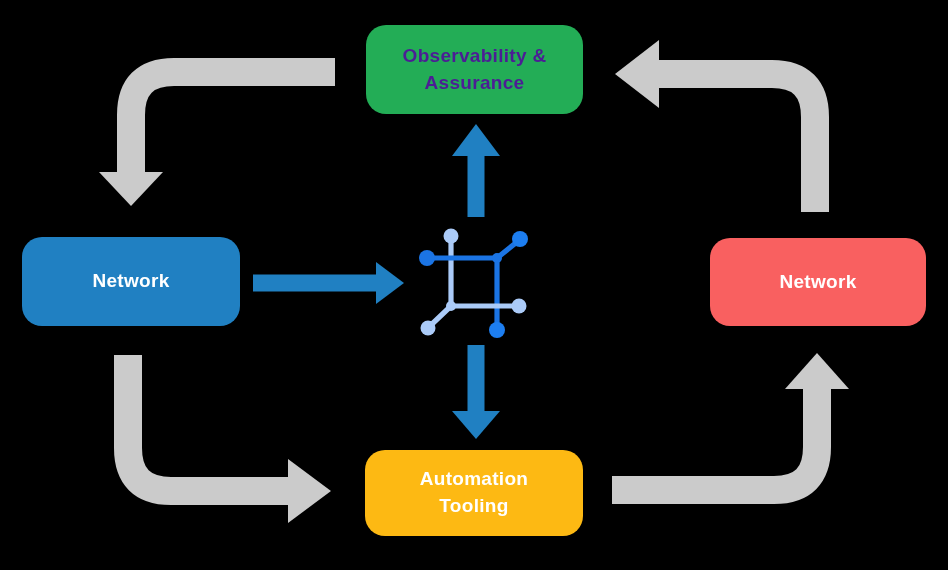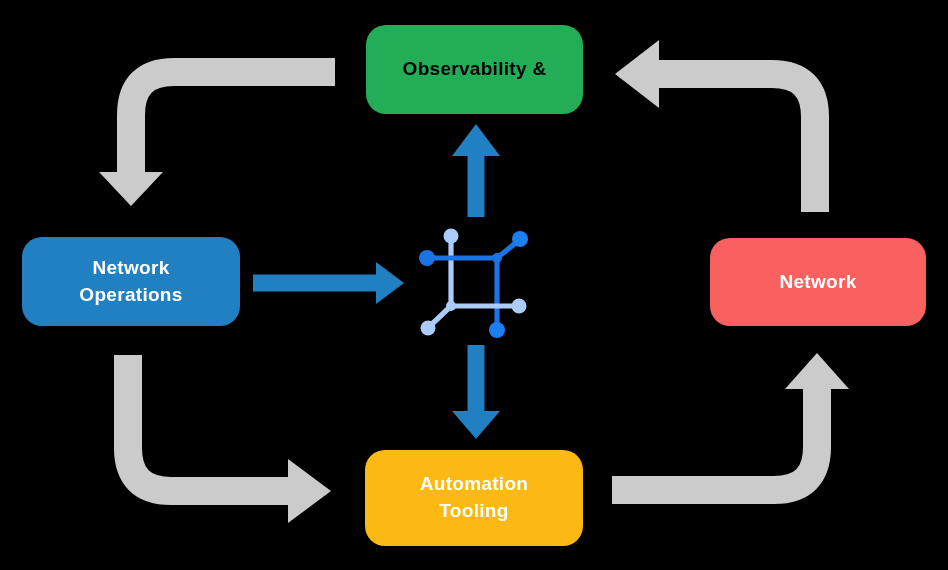--- a/index.html
+++ b/index.html
@@ -36,21 +36,21 @@
     color: #ffffff;
     display: flex; flex-direction: column;
     align-items: center; justify-content: center;
     text-align: center;
     font-size: 19px; font-weight: 700; letter-spacing: 0.3px;
     line-height: 1.42;
   }
   .node-observability  { left: 366px; top: 25px;  width: 217px; height: 89px; }
   .node-operations     { left: 22px;  top: 237px; width: 218px; height: 89px; }
   .node-infrastructure { left: 710px; top: 238px; width: 216px; height: 88px; }
-  .node-automation     { left: 365px; top: 450px; width: 218px; height: 96px; }
+  .node-automation     { left: 365px; top: 450px; width: 218px; height: 86px; }
 </style>
 </head>
 <body>
 
 <div class="stage">
 
   <svg class="arrows-layer" viewBox="0 0 948 570" xmlns="http://www.w3.org/2000/svg">
 
     <g>
       <path class="cyc" d="M335 72 H174 Q131 72 131 115 V173"></path>
@@ -103,27 +103,27 @@
       <circle class="icon-dark-dot" cx="6" cy="29" r="8"></circle>
       <circle class="icon-dark-node" cx="99" cy="10" r="8"></circle>
       <circle class="icon-dark-node" cx="76" cy="101" r="8"></circle>
       <circle class="icon-light-node" cx="98" cy="77" r="7.5"></circle>
       <circle class="icon-light-node" cx="7" cy="99" r="7.5"></circle>
       <circle class="icon-dark-dot" cx="76" cy="29" r="5"></circle>
       <circle class="icon-light-node" cx="30" cy="77" r="5"></circle>
     </g>
   </svg>
 
-  <div class="node node-observability" style="background: rgb(35, 173, 86); color: #000000;">
+  <div class="node node-observability" style="background: rgb(35, 173, 86); color: #4c1d95;">
     <span>Observability &amp;</span>
+    <span>Assurance</span>
   </div>
 
   <div class="node node-operations" style="background: rgb(32, 128, 194); color: rgb(255, 255, 255);">
     <span>Network</span>
-    <span>Operations</span>
   </div>
 
   <div class="node node-infrastructure" style="background: rgb(249, 96, 96); color: rgb(255, 255, 255);">
     <span>Network</span>
   </div>
 
   <div class="node node-automation" style="background: rgb(253, 185, 19); color: rgb(255, 255, 255);">
     <span>Automation</span>
     <span>Tooling</span>
   </div>

